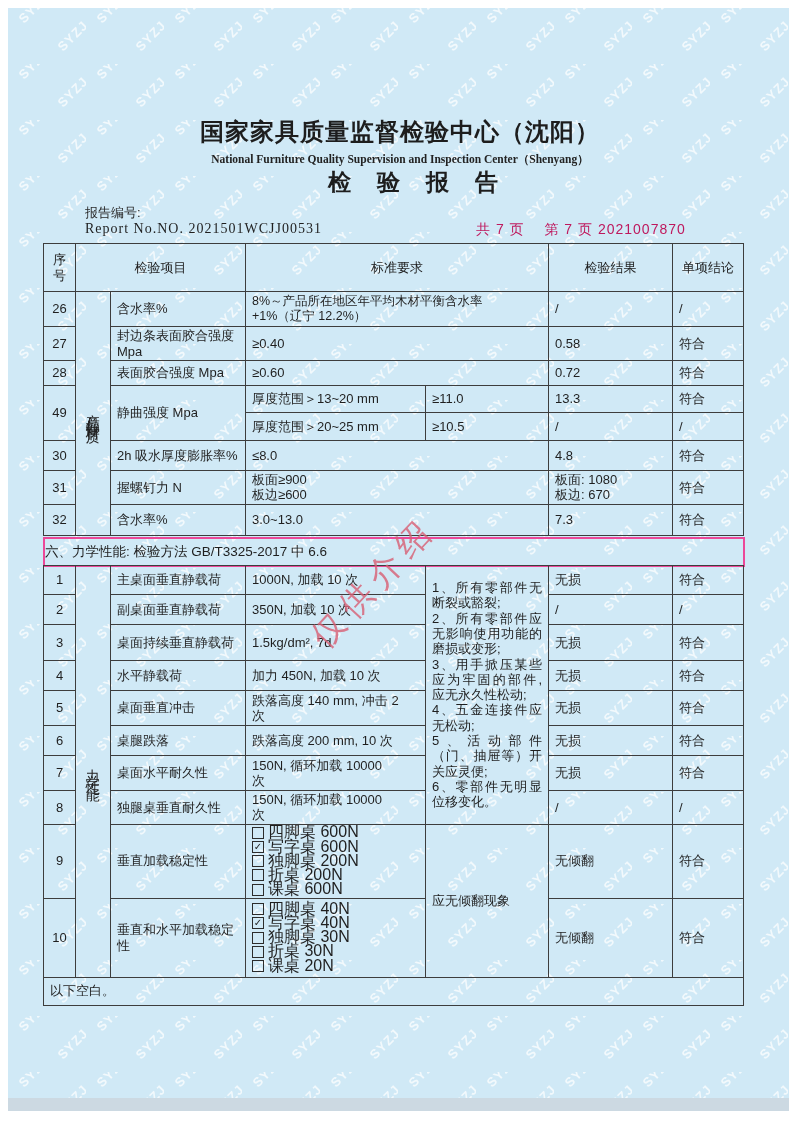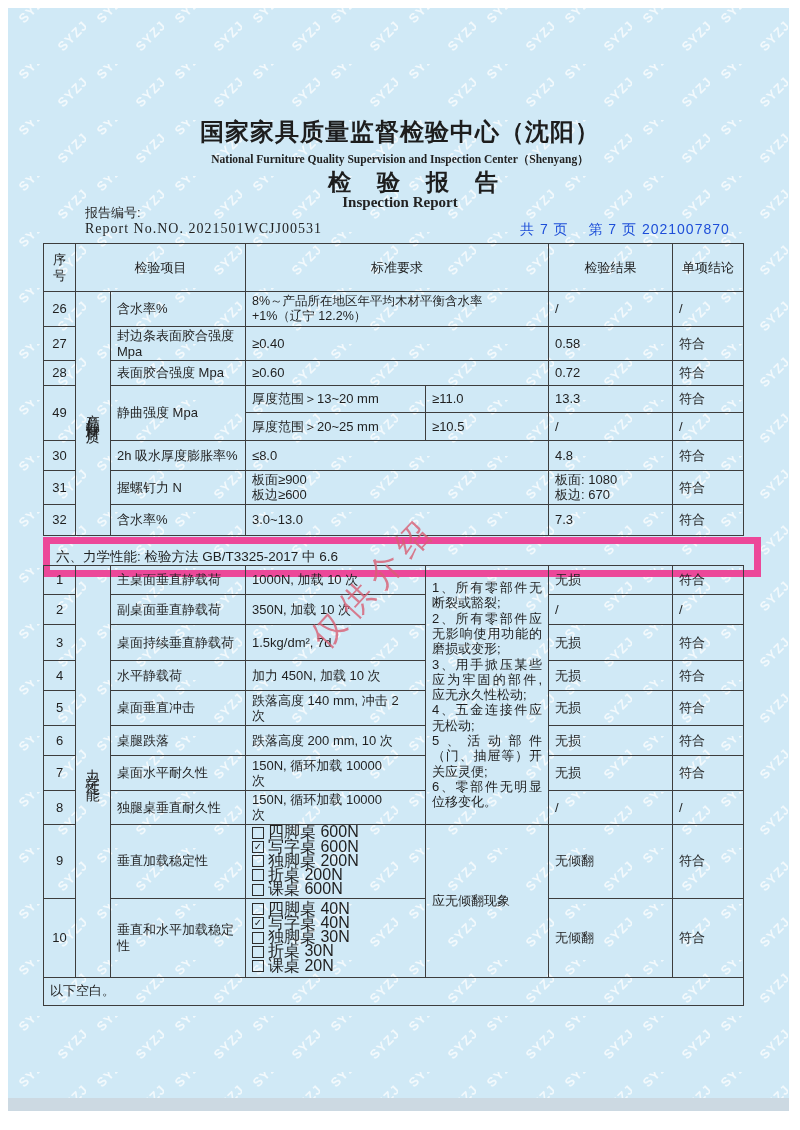--- a/index.html
+++ b/index.html
@@ -10,37 +10,37 @@
   svg.wm{position:absolute;left:0;top:0;}
 
   
   .hdr{position:absolute;left:0;width:800px;text-align:center;}
   .t-cn{top:116px;font-size:24px;font-weight:bold;letter-spacing:1px;color:#1d1d1d;}
   .t-en{top:152px;font-size:11.5px;font-weight:bold;font-family:"Liberation Serif","DejaVu Serif",serif;color:#222;}
   .r-cn{top:167px;font-size:23px;font-weight:bold;letter-spacing:26px;padding-left:26px;color:#1d1d1d;}
   .r-en{top:194px;font-size:15px;font-weight:bold;font-family:"Liberation Serif","DejaVu Serif",serif;}
   .lbl-no{position:absolute;left:85px;top:204px;font-size:13px;color:#2a2a2a;}
   .val-no{position:absolute;left:85px;top:221px;font-size:14px;font-family:"Liberation Serif","DejaVu Serif",serif;letter-spacing:1px;color:#1f1f1f;}
-  .pg-info{position:absolute;left:520px;top:221px;font-size:14px;letter-spacing:1px;color:#1d4ed8;}
+  .pg-info{position:absolute;left:476px;top:221px;font-size:14px;letter-spacing:1px;color:#be185d;}
 
   
   table.rpt{position:absolute;border-collapse:collapse;table-layout:fixed;width:700px;}
   table.rpt td{border:1px solid #3d3d3d;font-size:13px;line-height:1.18;padding:1px 6px;
                vertical-align:middle;overflow:hidden;color:#1f1f1f;}
   td.th{text-align:center;font-size:14px;color:#1f1f1f;}
   td.c-seq{text-align:center;padding:1px 2px;}
   td.c-item{font-size:13.5px;}
   td.c-std,td.c-res{white-space:pre-line;}
   td.c-notes{font-size:12.8px;line-height:15.1px;text-align:justify;vertical-align:top;padding:2px 5px;}
   td.c-cb{vertical-align:middle;padding:2px 4px;}
   td.vcell{text-align:center;padding:0;}
   .vlabel{display:inline-block;writing-mode:vertical-rl;text-orientation:upright;font-size:14px;letter-spacing:3px;color:#1f1f1f;}
   .vlabel.wide{letter-spacing:6px;}
-  .sec-band{position:absolute;left:43px;top:537px;width:698px;height:26px;border:7px solid #ec4899;
-            font-size:13.5px;line-height:26px;padding-left:6px;color:#1f1f1f;}
+  .sec-band{position:absolute;left:43px;top:537px;width:698px;height:26px;border:2px solid #ec4899;
+            font-size:13.5px;line-height:26px;color:#1f1f1f;}
   .note-line{margin:0;}
   .cb-line{display:flex;align-items:center;height:14.2px;}
   .cbx{display:inline-block;width:10px;height:10px;border:1px solid #2c2c2c;margin-right:4px;
        font-size:10px;line-height:9px;text-align:center;color:#1c1c1c;flex:0 0 auto;}
   .cbl{font-size:16px;white-space:nowrap;}
   td.c-blank{font-size:13px;padding-left:5px;}
 
   .stamp{position:absolute;left:268px;top:560px;width:212px;text-align:center;
          transform:rotate(-47deg);font-size:33px;letter-spacing:8px;font-weight:normal;
          font-family:"Liberation Serif","DejaVu Serif",serif;opacity:0.8;z-index:5;pointer-events:none;}
@@ -62,21 +62,20 @@
         </g>
       </pattern>
     </defs>
     <rect width="781" height="1090" fill="url(#wmp)"></rect>
   </svg>
   <div class="scan-strip"></div>
 
   <div class="hdr t-cn">国家家具质量监督检验中心（沈阳）</div>
   <div class="hdr t-en">National Furniture Quality Supervision and Inspection Center（Shenyang）</div>
   <div class="hdr r-cn">检验报告</div>
-  <div class="hdr r-en">Inspection Report</div>
   <div class="lbl-no">报告编号:</div>
   <div class="val-no">Report No.NO.   2021501WCJJ00531</div>
   <div class="pg-info">共 7 页　 第 7 页 2021007870</div>
 
   <table class="rpt" style="left:43px;top:243px;">
     <colgroup>
         <col style="width:32px">
         <col style="width:35px">
         <col style="width:135px">
         <col style="width:180px">

